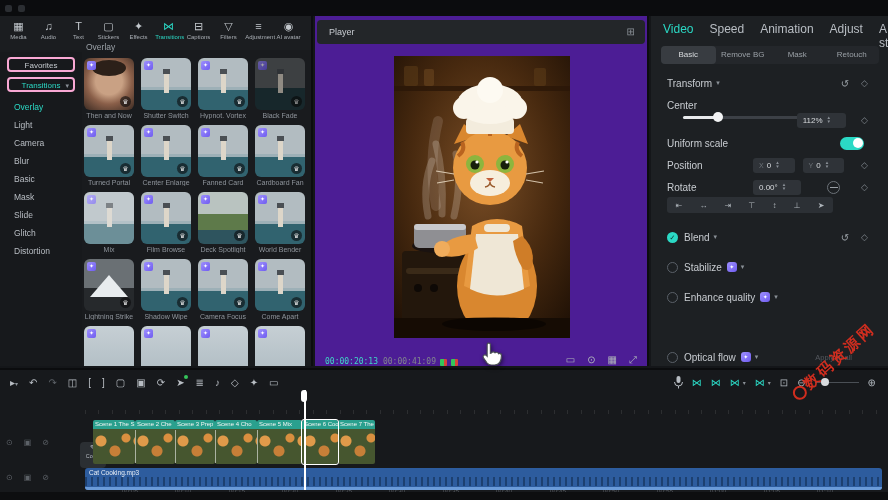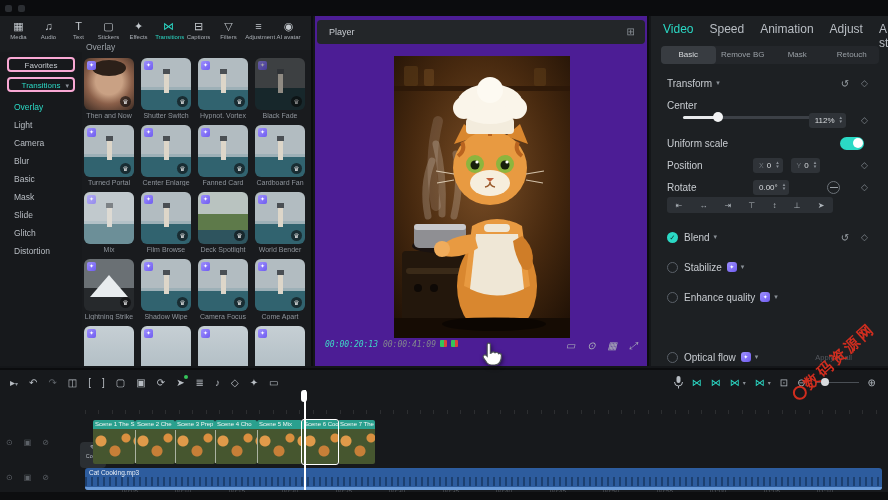--- a/index.html
+++ b/index.html
@@ -56,21 +56,21 @@
   .t-mountain { background:linear-gradient(#6a7074 0 55%, #26292c 55% 100%); }
   .t-mountain::before { content:""; position:absolute; left:6px; top:16px; width:0; height:0;
     border-left:19px solid transparent; border-right:19px solid transparent; border-bottom:22px solid #e8ecee; }
   .t-sky { background:linear-gradient(#c6cfd4, #aebbc2); }
 
   
   .player-header { position:absolute; left:2px; right:2px; top:4px; height:24px; background:#232629; border-radius:4px; }
   .player-title { position:absolute; left:12px; top:7px; font-size:9px; color:#c8ccd1; }
   .player-detach { position:absolute; right:10px; top:6px; font-size:10px; color:#8a9096; cursor:pointer; }
   .video { position:absolute; left:79px; top:40px; width:176px; height:282px; background:#120b06; overflow:hidden; }
-  .player-controls { position:absolute; left:0; right:0; bottom:0; height:26px; display:flex; align-items:flex-start; padding:0 10px;font-style:italic; }
+  .player-controls { position:absolute; left:0; right:0; bottom:0; height:26px; display:flex; align-items:flex-end; padding:0 10px; }
   .tc-current { color:#3fd9c6; font-size:8px; font-family:"DejaVu Sans Mono", monospace; }
   .tc-total { color:#82878d; font-size:8px; font-family:"DejaVu Sans Mono", monospace; margin-left:5px; }
   .marker-chip { width:7px; height:7px; border-radius:1px; margin-left:4px;
     background:linear-gradient(90deg,#35c45a 0 50%, #d84338 50% 100%); }
   .pc-icons { margin-left:auto; display:flex; gap:12px; }
   .pc-icons span { font-size:10px; color:#aeb4ba; cursor:pointer; }
 
   
   .insp-tabs { position:absolute; left:12px; top:6px; display:flex; gap:16px; }
   .insp-tab { font-size:12px; color:#b9bec4; cursor:pointer; }
@@ -81,21 +81,21 @@
   .row { position:absolute; left:16px; right:6px; height:18px; display:flex; align-items:center; }
   .sec-label { font-size:10px; color:#c8ccd1; }
   .caret-sm { font-size:7px; color:#8a9096; margin-left:4px; }
   .ctl-right { position:absolute; display:flex; align-items:center; gap:12px; right:14px; }
   .ic-reset { font-size:10px; color:#9aa0a6; cursor:pointer; }
   .ic-key { font-size:9px; color:#7d838a; cursor:pointer; }
   .slider { position:absolute; left:16px; top:0; width:134px; height:12px; }
   .slider .track { position:absolute; top:5px; left:0; right:0; height:2.5px; border-radius:2px; background:#3c4046; }
   .slider .fill { position:absolute; top:5px; left:0; width:34px; height:2.5px; border-radius:2px; background:#e8eaec; }
   .slider .knob { position:absolute; top:1px; left:30px; width:10px; height:10px; border-radius:50%; background:#f2f3f4; }
-  .valbox { height:15px; background:#2f3338; border-radius:3px; display:flex; align-items:center; padding:0 3px 0 6px;text-align:right; }
+  .valbox { height:15px; background:#2f3338; border-radius:3px; display:flex; align-items:center; padding:0 15px 0 6px;text-align:right; }
   .valbox .v { font-size:8px; color:#d8dbde; }
   .stepper { display:flex; flex-direction:column; margin-left:4px; }
   .stepper span { font-size:4.5px; line-height:4px; color:#8a9097; cursor:pointer; }
   .dimlbl { font-size:7px; color:#6c7278; margin-right:3px; }
   .toggle { width:24px; height:13px; border-radius:7px; background:#2bd9c5; position:relative; cursor:pointer; }
   .toggle .kn { position:absolute; right:1.5px; top:1.5px; width:10px; height:10px; border-radius:50%; background:#fff; }
   .dial { width:13px; height:13px; border-radius:50%; border:1px solid #6c7278; position:relative; }
   .dial::after { content:""; position:absolute; left:2px; top:5.5px; width:8px; height:1px; background:#9aa0a6; }
   .alignbar { position:absolute; left:16px; top:181px; width:166px; height:16px; background:#2c3035; border-radius:3px;
     display:flex; align-items:center; justify-content:space-around; }

